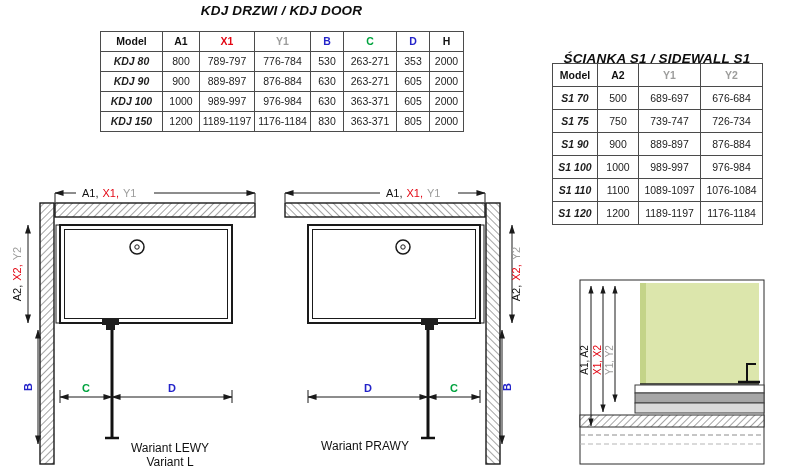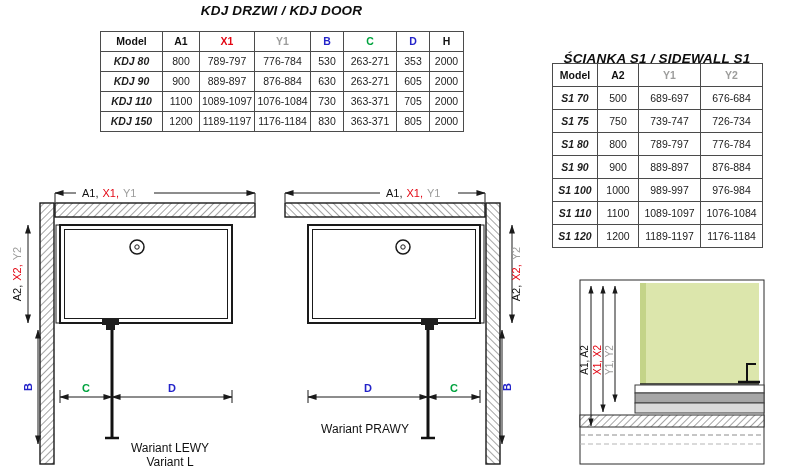--- a/index.html
+++ b/index.html
@@ -63,27 +63,27 @@
         <td class="model-cell">KDJ 90</td>
         <td>900</td>
         <td>889-897</td>
         <td>876-884</td>
         <td>630</td>
         <td>263-271</td>
         <td>605</td>
         <td>2000</td>
       </tr>
       <tr>
-        <td class="model-cell">KDJ 110</td>
-        <td>1100</td>
-        <td>1089-1097</td>
-        <td>1076-1084</td>
-        <td>730</td>
+        <td class="model-cell">KDJ 100</td>
+        <td>1000</td>
+        <td>989-997</td>
+        <td>976-984</td>
+        <td>630</td>
         <td>363-371</td>
-        <td>705</td>
+        <td>605</td>
         <td>2000</td>
       </tr>
       <tr>
         <td class="model-cell">KDJ 150</td>
         <td>1200</td>
         <td>1189-1197</td>
         <td>1176-1184</td>
         <td>830</td>
         <td>363-371</td>
         <td>805</td>
@@ -114,26 +114,20 @@
         <td class="model-cell">S1 70</td>
         <td>500</td>
         <td>689-697</td>
         <td>676-684</td>
       </tr>
       <tr>
         <td class="model-cell">S1 75</td>
         <td>750</td>
         <td>739-747</td>
         <td>726-734</td>
-      </tr>
-      <tr>
-        <td class="model-cell">S1 80</td>
-        <td>800</td>
-        <td>789-797</td>
-        <td>776-784</td>
       </tr>
       <tr>
         <td class="model-cell">S1 90</td>
         <td>900</td>
         <td>889-897</td>
         <td>876-884</td>
       </tr>
       <tr>
         <td class="model-cell">S1 100</td>
         <td>1000</td>
@@ -241,21 +235,21 @@
   <text x="243" y="209" text-anchor="middle" transform="rotate(-90 243 209)" class="dimtxt lb">B</text>
 
   <text x="100" y="214" text-anchor="middle" class="dimtxt lb">D</text>
   <text x="186" y="214" text-anchor="middle" class="dimtxt lgr">C</text>
 </svg>
 
 <div class="abs caption" style="left:100px;top:429px;width:140px;">
   <div>Wariant LEWY</div>
   <div>Variant L</div>
 </div>
-<div class="abs caption" style="left:295px;top:410px;width:140px;">
+<div class="abs caption" style="left:295px;top:427px;width:140px;">
   <div>Wariant PRAWY</div>
 </div>
 
 <svg class="abs" style="left:575px;top:276px;" width="200" height="192" viewBox="0 0 200 192">
   <defs>
     <marker id="arS" viewBox="0 0 10 10" refX="9.5" refY="5" markerWidth="8" markerHeight="8" markerUnits="userSpaceOnUse" orient="auto-start-reverse">
       <path d="M0,1.7 L10,5 L0,8.3 z" fill="#1a1a1a"></path>
     </marker>
     <pattern id="hatchS" width="5" height="5" patternUnits="userSpaceOnUse" patternTransform="rotate(45)">
       <rect width="5" height="5" fill="#fff"></rect>

